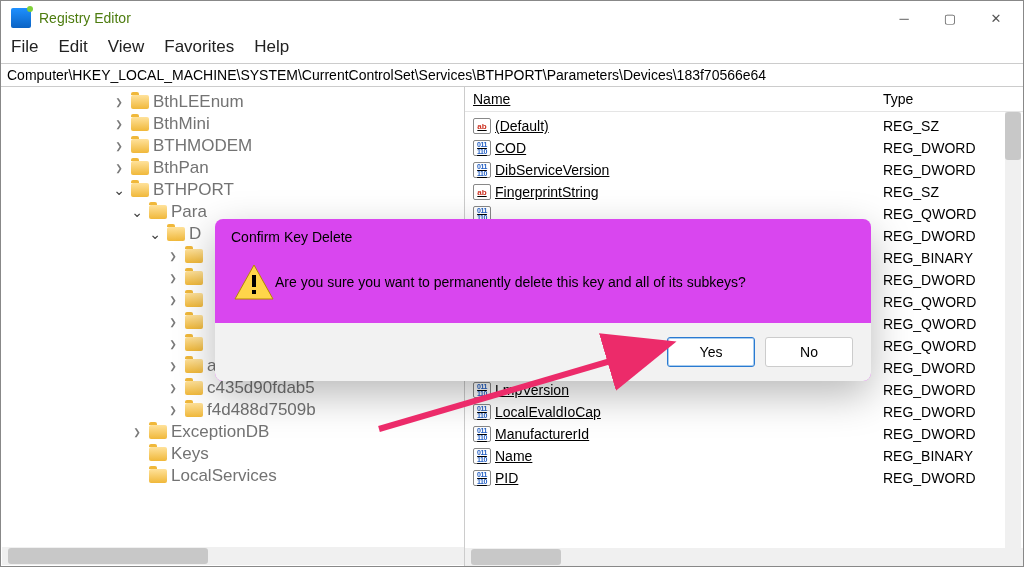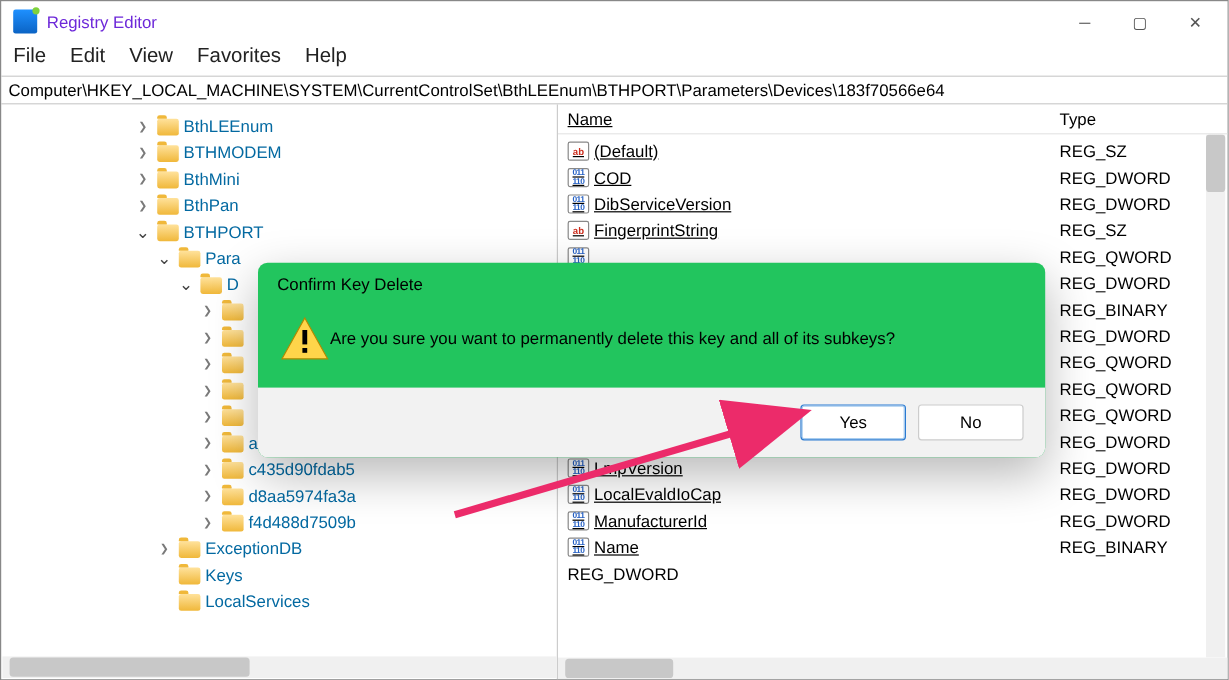--- a/index.html
+++ b/index.html
@@ -1,29 +1,29 @@
 <!DOCTYPE html>
 <html><head>
 <meta charset="utf-8">
 <style>
 * { box-sizing: border-box; margin: 0; padding: 0; }
 body { font-family: "Segoe UI", Arial, sans-serif; font-size: 13px; background: #fff; overflow: hidden; }
 .window { width: 1024px; height: 567px; border: 1px solid #888; background: #fff; display: flex; flex-direction: column; position: relative; }
 .titlebar { height: 34px; display: flex; align-items: center; padding: 0 4px; }
 .titlebar .app-icon { width: 20px; height: 20px; margin: 0 8px 0 6px; background: linear-gradient(#1e90ff,#0b63c4); border-radius: 2px; position: relative; }
 .titlebar .app-icon::after { content: ""; position: absolute; width: 6px; height: 6px; background: #7fd13b; border-radius: 50%; top: -2px; right: -2px; }
-.titlebar .title { flex: 1; font-size: 14px; color: #6d28d9; }
+.titlebar .title { flex: 1; font-size: 14px; color: #4d7c0f; }
 .titlebar .win-controls { display: flex; }
 .win-btn { width: 46px; height: 30px; display: flex; align-items: center; justify-content: center; color: #555; font-family: "Segoe MDL2 Assets", sans-serif; }
 .menubar { display: flex; gap: 20px; padding: 2px 10px 6px; font-size: 17px; color: #222; }
 .addressbar { border-top: 1px solid #ccc; border-bottom: 1px solid #ccc; padding: 3px 6px; font-size: 14px; color: #000; white-space: nowrap; overflow: hidden; }
 .workspace { flex: 1; display: flex; min-height: 0; }
 .treepane { width: 464px; border-right: 1px solid #ccc; overflow: auto; position: relative; padding-top: 4px; padding-bottom: 4px; }
 .treepane::after { content:""; position:absolute; right:0; top:150px; width:16px; height:60px; background:#c8c8c8; border-radius:3px;}
-.tree-row { display: flex; align-items: flex-end; height: 22px; white-space: nowrap; font-size: 14px; color: #0369a1; }
+.tree-row { display: flex; align-items: center; height: 22px; white-space: nowrap; font-size: 17px; color: #737373; }
 .indent { display:inline-block; }
 .chev { width: 16px; height: 16px; display: inline-flex; align-items: center; justify-content: center; color: #555; font-size: 10px; cursor: pointer; }
 .chev.right::before { content: "❯"; font-size: 9px; color:#7a7a7a;}
 .chev.down::before { content: "⌄"; font-size: 14px; color:#444; line-height:6px;}
 .folder { width: 18px; height: 14px; margin: 0 4px; background: linear-gradient(#ffe29b,#f0b83a); border-radius: 2px; position: relative; }
 .folder::before { content:""; position:absolute; top:-3px; left:0; width:8px; height:3px; background:#f0b83a; border-radius:2px 2px 0 0;}
 .valuepane { flex: 1; overflow: hidden; display:flex; flex-direction:column; }
 .val-header { display:flex; border-bottom:1px solid #e5e5e5; font-size:14px; color:#000; }
 .val-header .col { padding:4px 8px; }
 .col-name { width:410px;text-decoration:underline; }
@@ -32,21 +32,21 @@
 .val-body::after { content:""; position:absolute; right:2px; top:0; width:16px; height:100%; background:linear-gradient(#f0f0f0,#f0f0f0);}
 .val-body::before { content:""; position:absolute; right:2px; top:0; width:16px; height:48px; background:#c8c8c8; border-radius:3px; z-index:2;}
 .val-row { display:flex; align-items:flex-end; height:22px; font-size:14px; }
 .val-row .col-name { display:flex; align-items:center; gap:4px; padding:0 8px; }
 .val-row .col-type { padding:0 8px; }
 .ic { width:18px; height:16px; border:1px solid #888; border-radius:2px; display:inline-flex; align-items:center; justify-content:center; font-size:8px; font-weight:bold; padding:0 1px; background:#fff;}
 .ic.str { color:#cc3020; }
 .ic.bin { color:#2560c4; font-size:7px; letter-spacing:-0.5px;}
 .hscroll { height:18px; background:#f0f0f0; display:flex; align-items:center;}
 .hscroll .thumb { height:16px; background:#c8c8c8; border-radius:3px;}
-.dialog { position:absolute; left:214px; top:218px; width:656px; background:#22c55e; border-radius:8px; box-shadow:0 14px 40px rgba(0,0,0,.28); overflow:hidden; z-index:10;}
+.dialog { position:absolute; left:214px; top:218px; width:656px; background:#d946ef; border-radius:8px; box-shadow:0 14px 40px rgba(0,0,0,.28); overflow:hidden; z-index:10;}
 .dlg-title { padding:10px 16px 8px; font-size:14px; color:#000;}
 .dlg-body { display:flex; align-items:center; padding:10px 18px 22px;}
 .warn-ic { width:42px; height:38px; position:relative;}
 .warn-ic svg { width:42px; height:38px;}
 .dlg-msg { font-size:14px; color:#000;}
 .dlg-foot { background:#f2f2f2; padding:14px 18px; display:flex; justify-content:flex-end; gap:10px;}
 .dlg-btn { min-width:88px; height:30px; border:1px solid #ccc; background:#fff; border-radius:3px; font-size:14px; cursor:pointer;}
 .dlg-btn.primary { border:1px solid #2a7ad1; box-shadow:inset 0 0 0 1px #a8cdef;}
 .arrow { position:absolute; z-index:11; pointer-events:none;}
 </style>
@@ -65,41 +65,41 @@
   </div>
 
   <div class="menubar">
     <span>File</span>
     <span>Edit</span>
     <span>View</span>
     <span>Favorites</span>
     <span>Help</span>
   </div>
 
-  <div class="addressbar">Computer\HKEY_LOCAL_MACHINE\SYSTEM\CurrentControlSet\BthLEEnum\BTHPORT\Parameters\Devices\183f70566e64</div>
+  <div class="addressbar">Computer\HKEY_LOCAL_MACHINE\SYSTEM\CurrentControlSet\Services\BTHPORT\Parameters\Devices\183f70566e64</div>
 
   <div class="workspace">
     <div class="treepane" id="treepane">
         <div class="tree-row">
           <span class="indent" style="width:110px"></span>
           <span class="chev right"></span>
           <span class="folder"></span>
           <span>BthLEEnum</span>
         </div>
         <div class="tree-row">
           <span class="indent" style="width:110px"></span>
           <span class="chev right"></span>
           <span class="folder"></span>
+          <span>BthMini</span>
+        </div>
+        <div class="tree-row">
+          <span class="indent" style="width:110px"></span>
+          <span class="chev right"></span>
+          <span class="folder"></span>
           <span>BTHMODEM</span>
-        </div>
-        <div class="tree-row">
-          <span class="indent" style="width:110px"></span>
-          <span class="chev right"></span>
-          <span class="folder"></span>
-          <span>BthMini</span>
         </div>
         <div class="tree-row">
           <span class="indent" style="width:110px"></span>
           <span class="chev right"></span>
           <span class="folder"></span>
           <span>BthPan</span>
         </div>
         <div class="tree-row">
           <span class="indent" style="width:110px"></span>
           <span class="chev down"></span>
@@ -152,26 +152,20 @@
           <span class="indent" style="width:164px"></span>
           <span class="chev right"></span>
           <span class="folder"></span>
           <span>a4b1c1b426ce</span>
         </div>
         <div class="tree-row">
           <span class="indent" style="width:164px"></span>
           <span class="chev right"></span>
           <span class="folder"></span>
           <span>c435d90fdab5</span>
-        </div>
-        <div class="tree-row">
-          <span class="indent" style="width:164px"></span>
-          <span class="chev right"></span>
-          <span class="folder"></span>
-          <span>d8aa5974fa3a</span>
         </div>
         <div class="tree-row">
           <span class="indent" style="width:164px"></span>
           <span class="chev right"></span>
           <span class="folder"></span>
           <span>f4d488d7509b</span>
         </div>
         <div class="tree-row">
           <span class="indent" style="width:128px"></span>
           <span class="chev right"></span>
@@ -303,20 +297,24 @@
             <div class="col-type">REG_DWORD</div>
           </div>
           <div class="val-row">
             <div class="col-name">
               <span class="ic bin">011<br>110</span>
               <span>Name</span>
             </div>
             <div class="col-type">REG_BINARY</div>
           </div>
           <div class="val-row">
+            <div class="col-name">
+              <span class="ic bin">011<br>110</span>
+              <span>PID</span>
+            </div>
             <div class="col-type">REG_DWORD</div>
           </div>
         </div>
       <div class="hscroll">
           <div class="thumb" style="width:90px;margin-left:6px;"></div>
         </div>
     </div>
   </div>
 
   <div class="hscroll" style="position:absolute; bottom:1px; left:1px; width:462px;">

